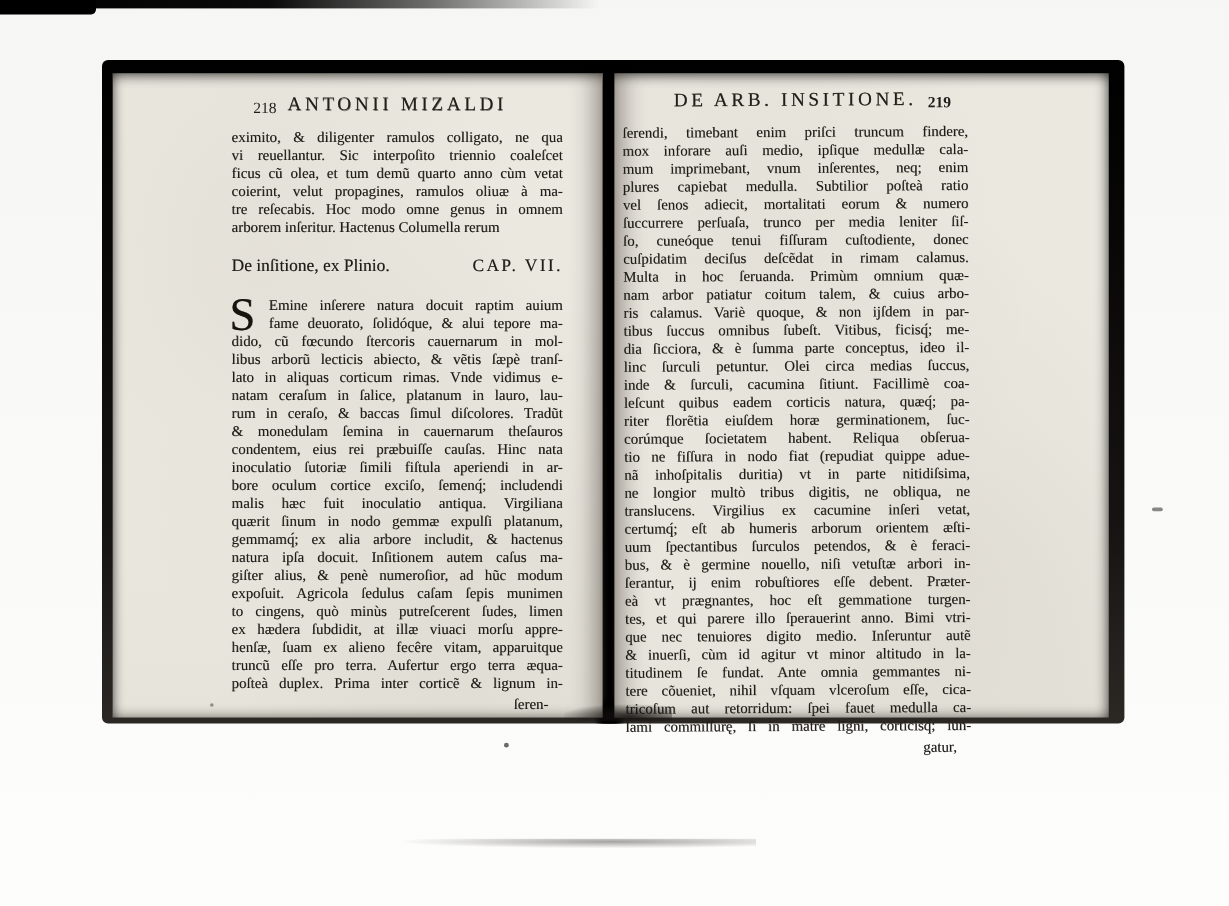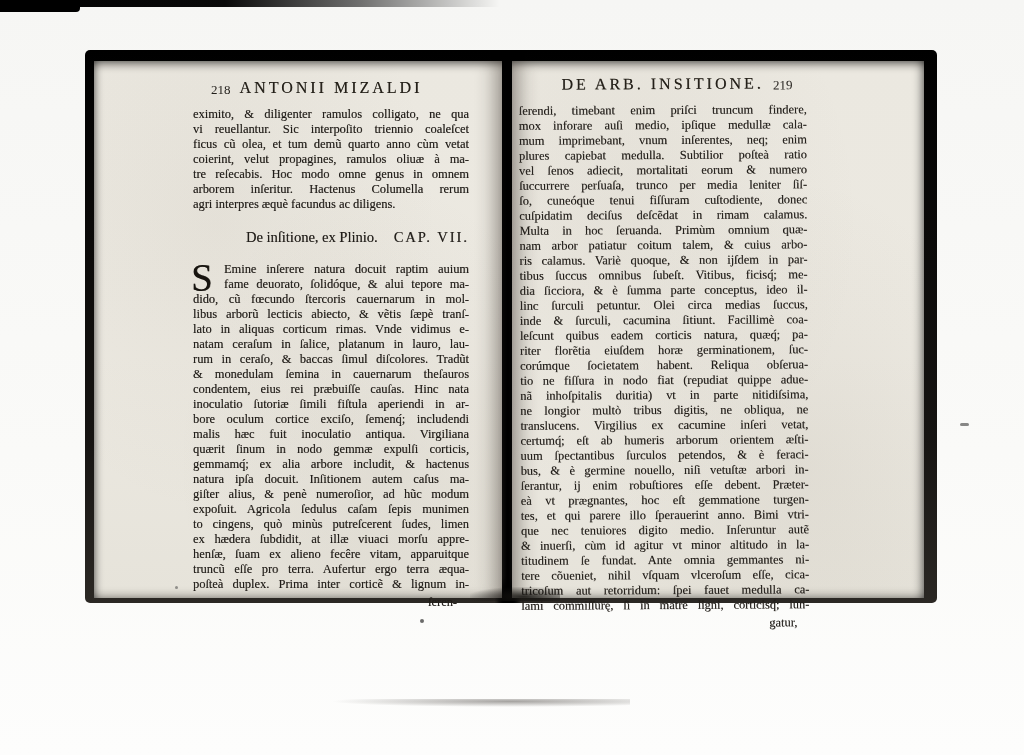--- a/index.html
+++ b/index.html
@@ -45,27 +45,27 @@
                inset 0 -7px 9px -6px rgba(0,0,0,.35);}
   
   .col{position:absolute;}
   .col-left{left:99px;top:18px;width:276px;}
   .col-right{left:8px;top:14px;width:288px;transform:rotate(-0.3deg);}
   .header-row{position:relative;height:20px;margin-bottom:8px;}
   .runtitle{text-align:center;font-size:16px;letter-spacing:3px;color:#242019;
     text-shadow:.3px .2px 0 rgba(30,25,20,.55);}
   .pagenum{position:absolute;top:3px;font-size:13px;}
   .pagenum-left{left:18px;}
-  .pagenum-right{right:14px;}
+  .pagenum-right{right:14px;font-weight:bold;}
   .para{position:relative;}
   .line{font-size:12.4px;line-height:15px;height:15px;overflow:hidden;
     text-align:justify;text-align-last:justify;
     text-shadow:.3px .2px 0 rgba(35,28,22,.5);}
   .p1 .line:last-child{text-align-last:left;}
-  .chapter-heading{margin:17px 0 16px 0;display:flex;justify-content:flex-end;gap:16px;
+  .chapter-heading{margin:17px 0 16px 0;display:flex;justify-content:space-between;gap:16px;
     font-size:14.5px;text-shadow:.3px .2px 0 rgba(35,28,22,.5);}
   .chapter-heading .capnum{letter-spacing:2px;}
   .p2 .dropcap{position:absolute;left:-2px;top:0;font-size:39px;line-height:31px;
     color:#17140f;text-shadow:.4px .3px 0 rgba(20,16,12,.6);}
   .p2 .lines > .line:nth-child(-n+2){padding-left:31px;}
   .catchword{font-size:12.4px;line-height:15px;text-align:right;padding-right:12px;margin-top:3px;
     text-shadow:.3px .2px 0 rgba(35,28,22,.5);}
 </style>
 </head>
 <body>
@@ -85,21 +85,20 @@
           <div class="runtitle">ANTONII MIZALDI</div>
         </div>
 
         <div class="para p1">
             <div class="line">eximito, &amp; diligenter ramulos colligato, ne qua</div>
             <div class="line">vi reuellantur. Sic interpoſito triennio coaleſcet</div>
             <div class="line">ficus cũ olea, et tum demũ quarto anno cùm vetat</div>
             <div class="line">coierint, velut propagines, ramulos oliuæ à ma-</div>
             <div class="line">tre reſecabis. Hoc modo omne genus in omnem</div>
             <div class="line">arborem inſeritur. Hactenus Columella rerum</div>
-            <div class="line">agri interpres æquè facundus ac diligens.</div>
           </div>
 
         <div class="chapter-heading">
           <span>De inſitione, ex Plinio.</span>
           <span class="capnum">CAP. VII.</span>
         </div>
 
         <div class="para p2">
           <span class="dropcap">S</span>
           <div class="lines">
@@ -108,21 +107,21 @@
               <div class="line">dido, cũ fœcundo ſtercoris cauernarum in mol-</div>
               <div class="line">libus arborũ lecticis abiecto, &amp; vẽtis ſæpè tranſ-</div>
               <div class="line">lato in aliquas corticum rimas. Vnde vidimus e-</div>
               <div class="line">natam ceraſum in ſalice, platanum in lauro, lau-</div>
               <div class="line">rum in ceraſo, &amp; baccas ſimul diſcolores. Tradũt</div>
               <div class="line">&amp; monedulam ſemina in cauernarum theſauros</div>
               <div class="line">condentem, eius rei præbuiſſe cauſas. Hinc nata</div>
               <div class="line">inoculatio ſutoriæ ſimili fiſtula aperiendi in ar-</div>
               <div class="line">bore oculum cortice exciſo, ſemenq́; includendi</div>
               <div class="line">malis hæc fuit inoculatio antiqua. Virgiliana</div>
-              <div class="line">quærit ſinum in nodo gemmæ expulſi corticis,</div>
+              <div class="line">quærit ſinum in nodo gemmæ expulſi platanum,</div>
               <div class="line">gemmamq́; ex alia arbore includit, &amp; hactenus</div>
               <div class="line">natura ipſa docuit. Inſitionem autem caſus ma-</div>
               <div class="line">giſter alius, &amp; penè numeroſior, ad hũc modum</div>
               <div class="line">expoſuit. Agricola ſedulus caſam ſepis munimen</div>
               <div class="line">to cingens, quò minùs putreſcerent ſudes, limen</div>
               <div class="line">ex hædera ſubdidit, at illæ viuaci morſu appre-</div>
               <div class="line">henſæ, ſuam ex alieno fecêre vitam, apparuitque</div>
               <div class="line">truncũ eſſe pro terra. Aufertur ergo terra æqua-</div>
               <div class="line">poſteà duplex. Prima inter corticẽ &amp; lignum in-</div>
             </div>

